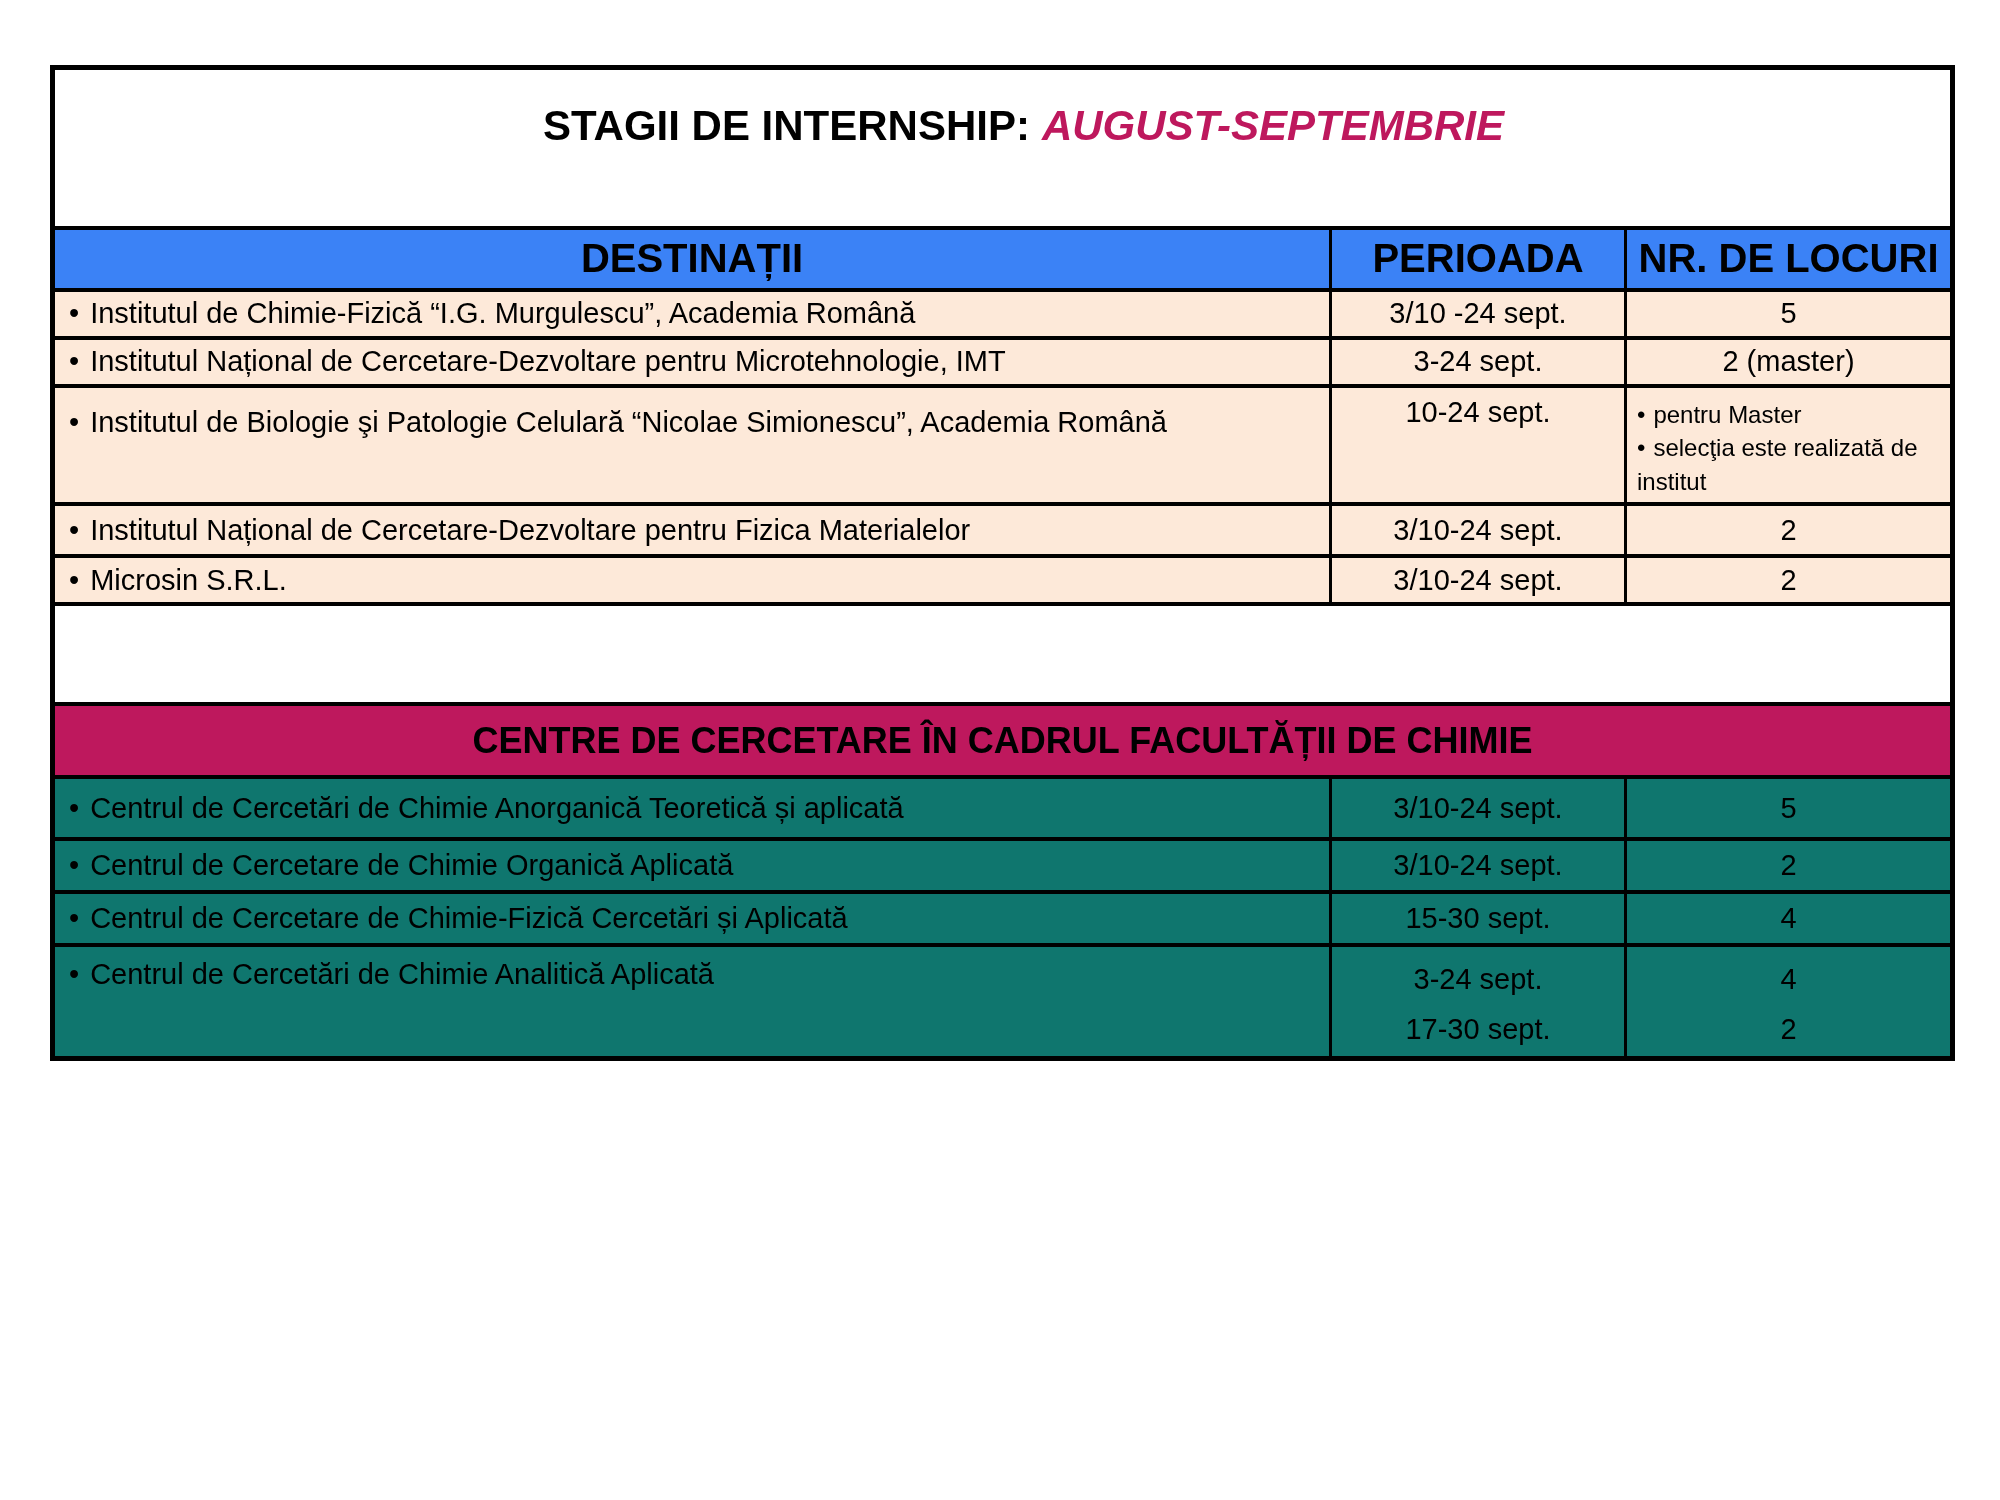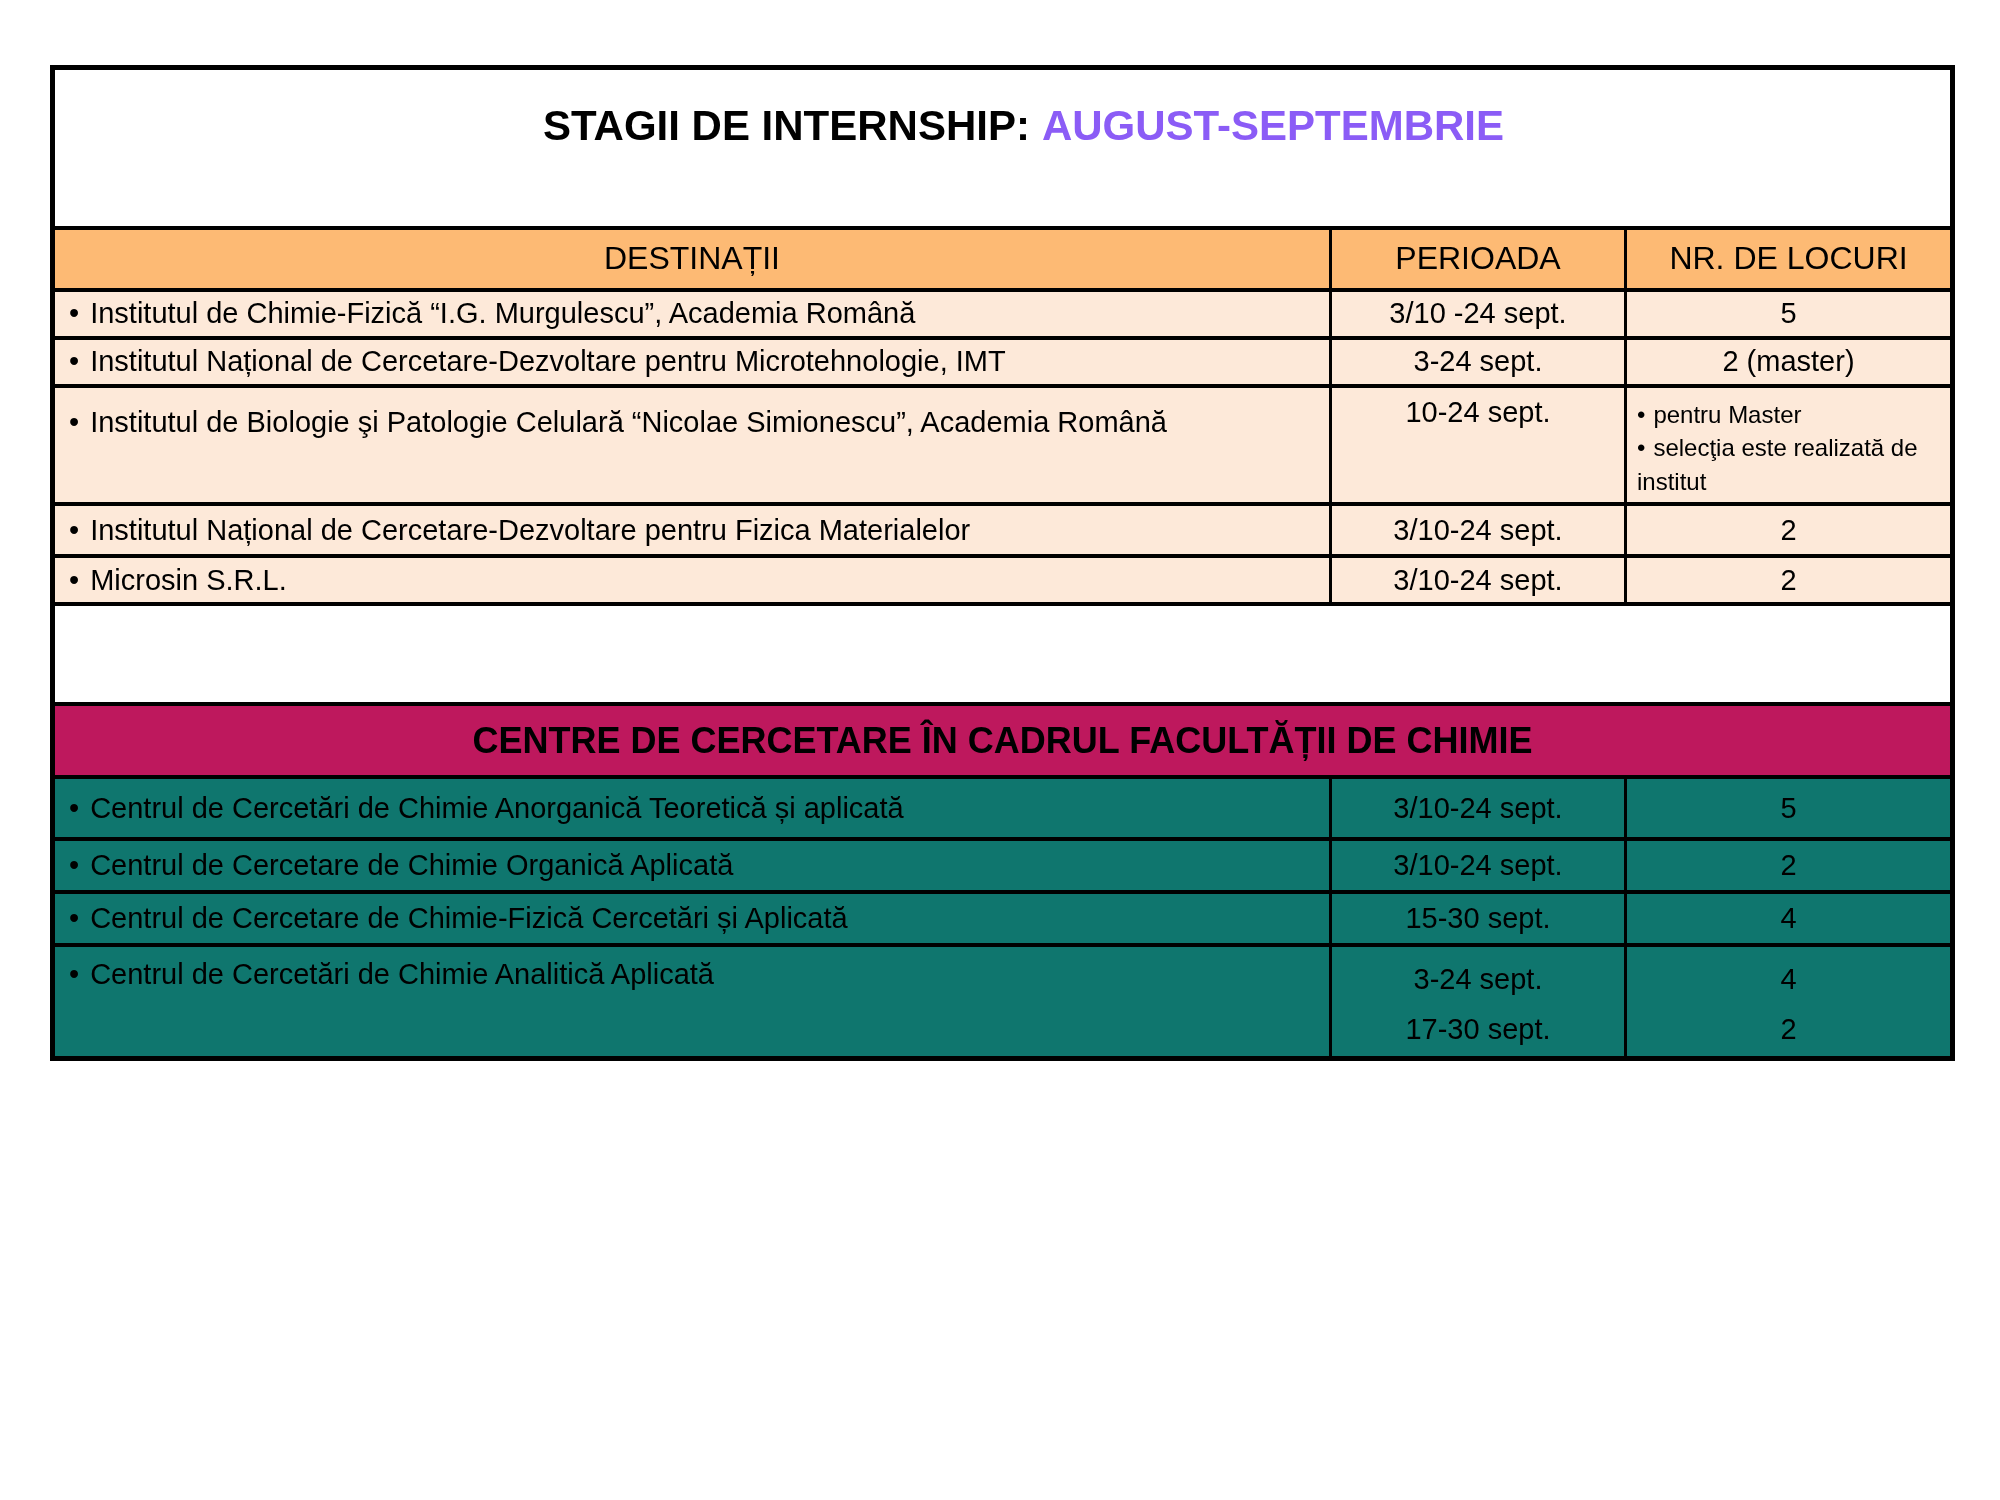--- a/index.html
+++ b/index.html
@@ -11,28 +11,28 @@
   }
   .page { position: relative; width: 2000px; height: 1500px; }
   table.main {
     position: absolute; left: 50px; top: 65px;
     width: 1900px;
     border-collapse: collapse;
     table-layout: fixed;
     border: 5px solid #000;
   }
   td, th { border: 4px solid #000; border-left-width: 3px; border-right-width: 3px; overflow: hidden; }
-  th { font-size: 32px; font-weight: normal; text-align: center; vertical-align: middle; background: #fdba74; }
+  th { font-size: 40px; font-weight: bold; text-align: center; vertical-align: middle; background: #3b82f6; }
   td { font-size: 29px; vertical-align: middle; }
   .title-cell {
     background: #ffffff; text-align: center; vertical-align: middle;
     font-size: 42px; font-weight: bold; padding-bottom: 45px;
   }
   .title-cell .black { color: #000000; margin-right: 12px; margin-left: 42px; }
-  .title-cell .red { color: #8b5cf6; }
+  .title-cell .red { color: #be185d; font-style: italic; }
   .s1 td { background: #fde9d9; }
   .s2 td { background: #0f766e; }
   .white-row td { background: #ffffff; }
   .section-cell {
     background: #be185d; text-align: center; vertical-align: middle;
     font-size: 36px; font-weight: bold;
   }
   .dest { text-align: left; padding: 2px 10px 2px 14px; line-height: 1.35; }
   .dest::before { content: "•"; margin-right: 11px; }
   .c { text-align: center; padding: 2px 4px; }

